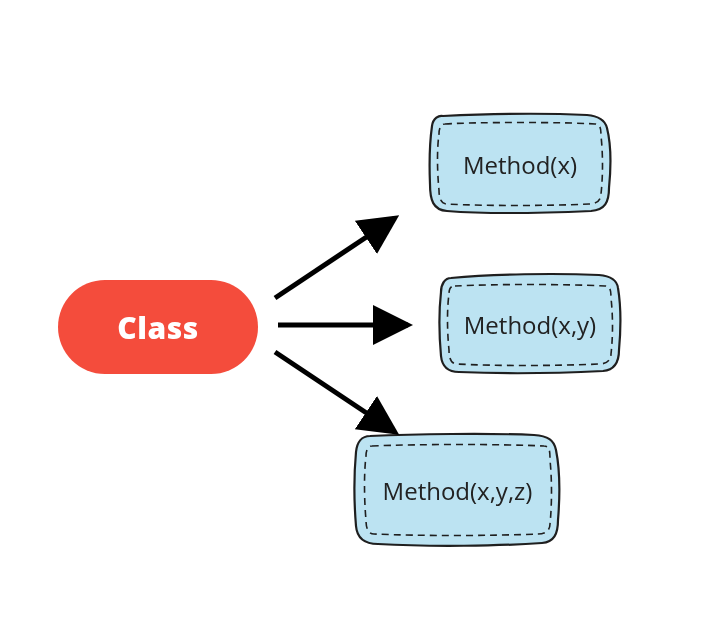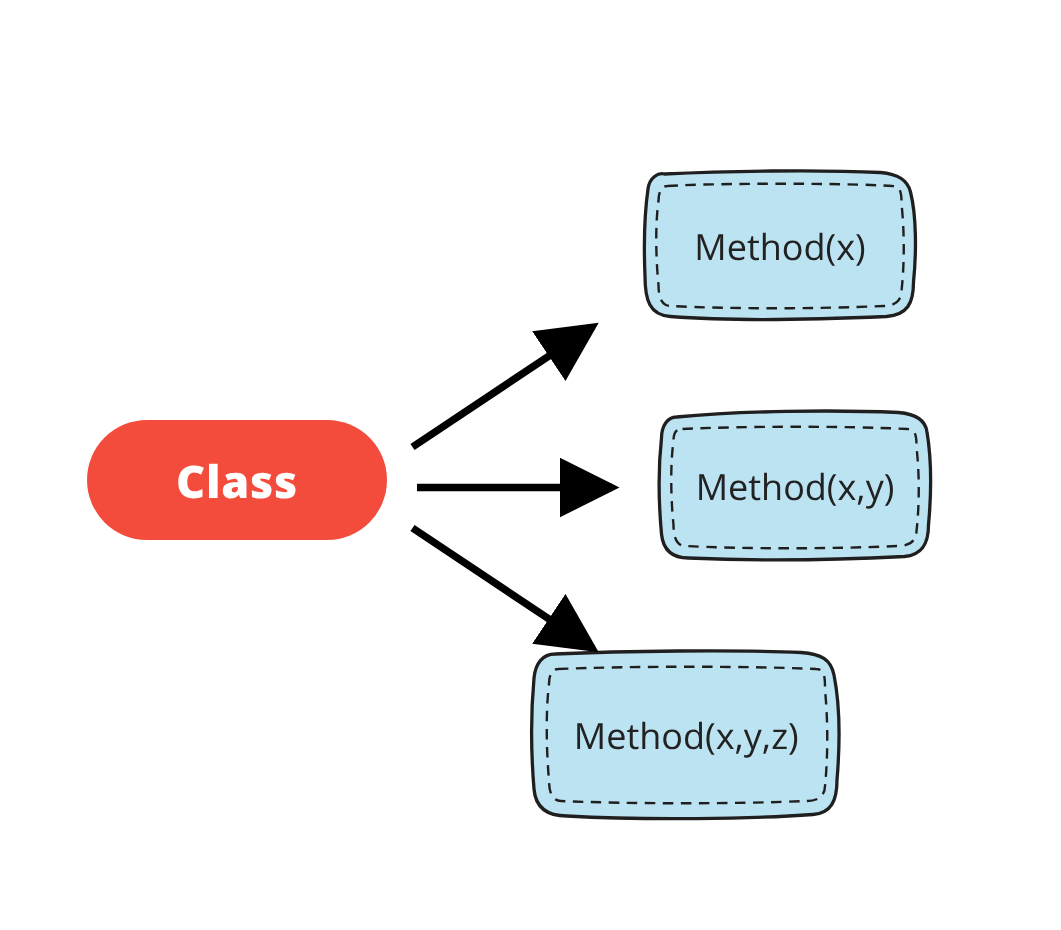--- a/index.html
+++ b/index.html
@@ -15,21 +15,21 @@
     position: relative;
     width: 707px;
     height: 620px;
   }
   
   .class-pill {
     position: absolute;
     left: 58px;
     top: 280px;
     width: 200px;
-    height: 80px;
+    height: 94px;
     background: #f44c3c;
     border-radius: 50px;
     display: flex;
     align-items: center;
     justify-content: center;
     color: #fff;
     font-weight: 800;
     font-size: 30px;
     letter-spacing: .5px;
   }

